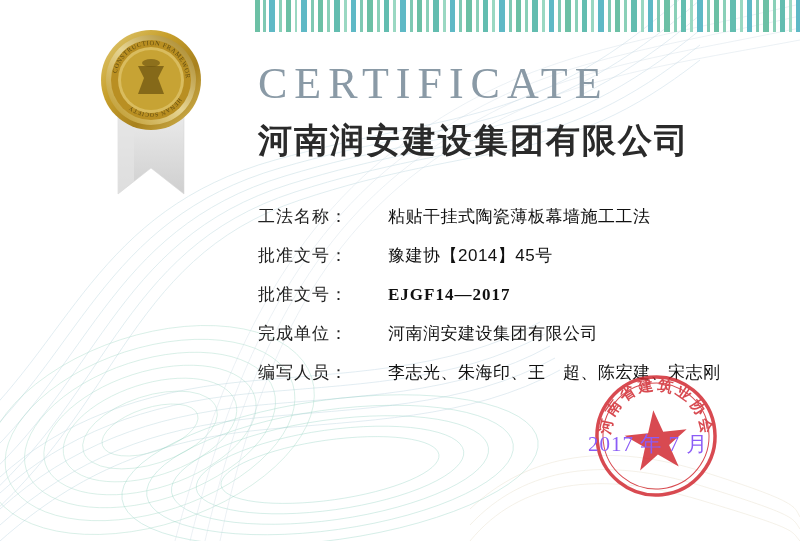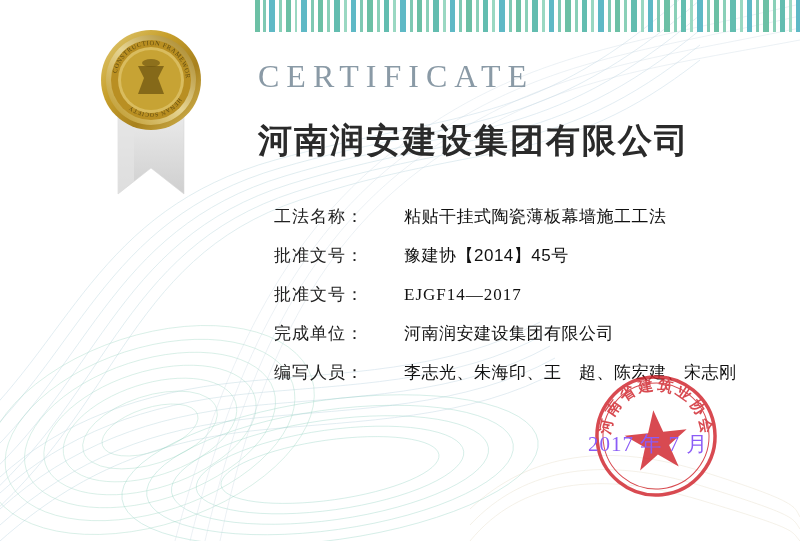--- a/index.html
+++ b/index.html
@@ -44,41 +44,41 @@
     top: 18px;
     width: 110px;
     height: 180px;
   }
 
   
   .cert-word {
     position: absolute;
     left: 258px;
     top: 58px;
-    font-size: 32px;
+    font-size: 44px;
     letter-spacing: 7px;
     color: #8a9aa6;
     font-family: "Liberation Serif", serif;
     font-weight: normal;
     white-space: nowrap;
   }
   .cert-title-cn {
     position: absolute;
     left: 258px;
     top: 118px;
     font-size: 34px;
     letter-spacing: 2px;
     color: #2a2a2a;
     font-weight: bold;
     white-space: nowrap;
   }
 
   .fields {
     position: absolute;
-    left: 274px;
+    left: 258px;
     top: 205px;
     width: 500px;
   }
   .field-row {
     display: flex;
     align-items: baseline;
     margin-bottom: 16px;
     white-space: nowrap;
   }
   .field-label {
@@ -90,20 +90,21 @@
   }
   .field-value {
     font-size: 17px;
     color: #111;
     letter-spacing: 0.5px;
     margin-left: 12px;
   }
   .field-value.latin {
     font-family: "Liberation Serif", serif;
     letter-spacing: 1px;
+    font-weight: bold;
   }
 
   
   .stamp {
     position: absolute;
     left: 592px;
     top: 372px;
     width: 128px;
     height: 128px;
     opacity: 0.82;

